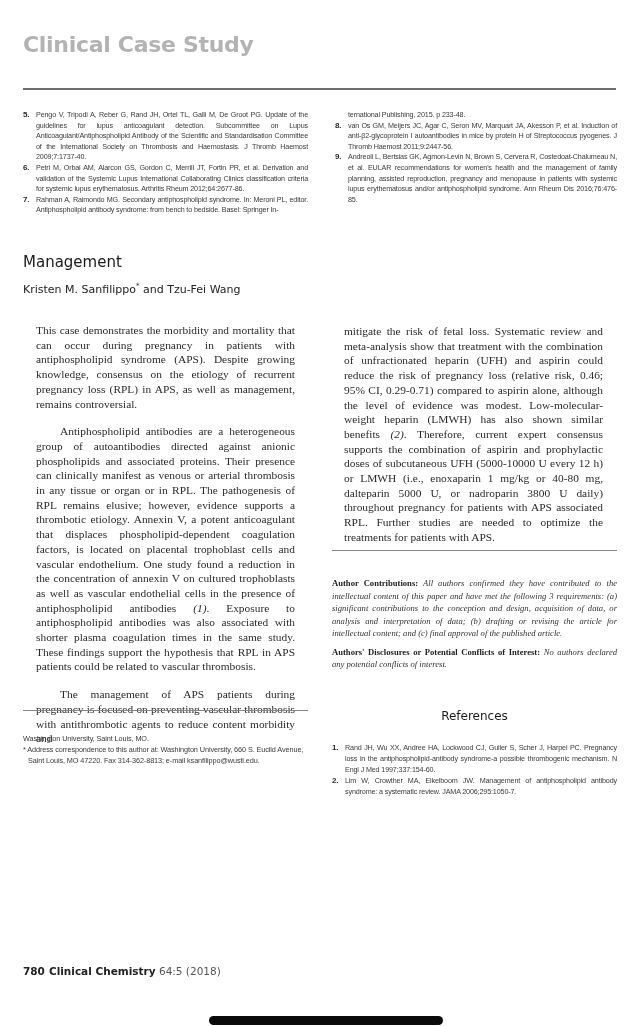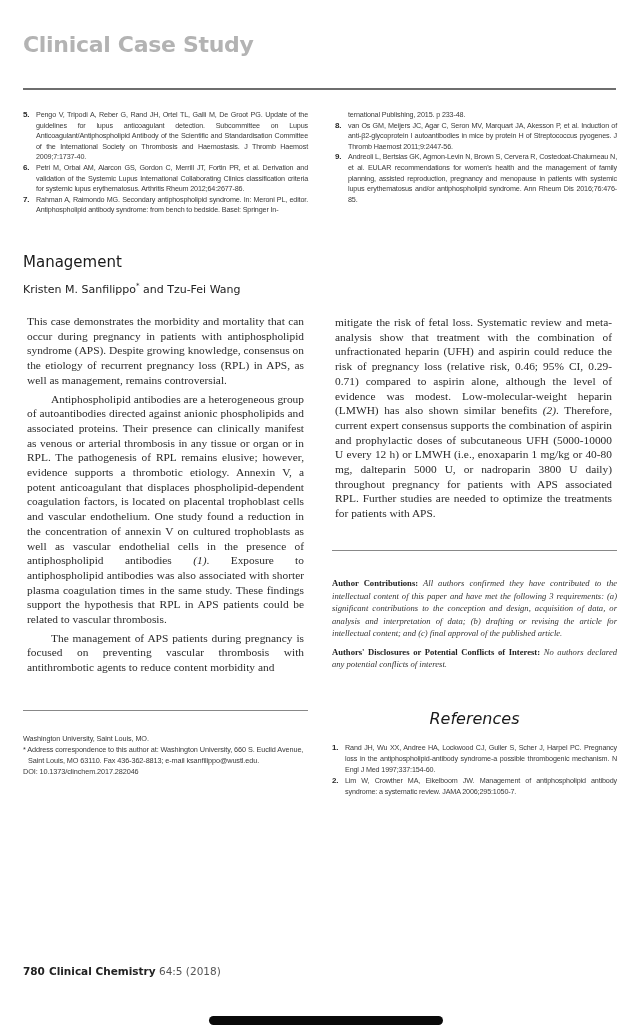--- a/index.html
+++ b/index.html
@@ -33,21 +33,21 @@
     }
     .authors sup { font-size: 7px; }
 
     .body-col {
       position: absolute; top: 310px; width: 285px;
       font-family: "Liberation Serif", serif; font-size: 11.4px; line-height: 14.7px;
       color: #2a2a2a; text-align: justify; hyphens: auto;
     }
     .body-col.left { left: 23px; }
     .body-col.right { left: 331px; top: 311px; }
-    .body-col p { margin: 4px; }
+    .body-col p { margin: 13px; }
     .body-col p.indent { text-indent: 24px; }
     .body-col i { font-style: italic; }
 
     .rule-right { position: absolute; left: 332px; top: 550px; width: 285px; height: 1px; background: #888; }
     .rule-left { position: absolute; left: 23px; top: 710px; width: 285px; height: 1px; background: #888; }
 
     .contrib {
       position: absolute; left: 332px; top: 577px; width: 285px;
       font-family: "Liberation Serif", serif; font-size: 8.6px; line-height: 12.5px; color: #333;
       text-align: justify;
@@ -58,21 +58,21 @@
 
     .affil {
       position: absolute; left: 23px; top: 733px; width: 285px;
       font-family: "Liberation Sans", sans-serif; font-size: 7.3px; line-height: 11px; color: #3a3a3a;
       letter-spacing: -0.1px;
     }
     .affil .indent { padding-left: 5px; }
 
     .refs-heading {
       position: absolute; left: 332px; top: 709px; width: 285px; text-align: center;
-      font-family: "DejaVu Sans", sans-serif; font-size: 16px; color: #1a1a1a; font-style: italic;
+      font-family: "DejaVu Sans", sans-serif; font-size: 12px; color: #1a1a1a;
     }
     .refs-bottom { position: absolute; left: 332px; top: 742px; width: 285px;
       font-family: "Liberation Sans", sans-serif; font-size: 7.2px; line-height: 11px; color: #3a3a3a; letter-spacing: -0.15px; }
 
     .footer {
       position: absolute; left: 23px; top: 965px;
       font-family: "DejaVu Sans", sans-serif; font-size: 10.5px; color: #222;
     }
     .footer .page-num { font-weight: bold; margin-right: 4px; }
     .footer .journal { font-weight: bold; }
@@ -138,22 +138,21 @@
   <div class="contrib">
     <p><b>Author Contributions:</b><i> All authors confirmed they have contributed to the intellectual content of this paper and have met the following 3 requirements: (a) significant contributions to the conception and design, acquisition of data, or analysis and interpretation of data; (b) drafting or revising the article for intellectual content; and (c) final approval of the published article.</i></p>
     <p><b>Authors' Disclosures or Potential Conflicts of Interest:</b><i> No authors declared any potential conflicts of interest.</i></p>
   </div>
 
   <div class="rule-left"></div>
 
   <div class="affil">
     <div>Washington University, Saint Louis, MO.</div>
     <div>* Address correspondence to this author at: Washington University, 660 S. Euclid Avenue,</div>
-    <div class="indent">Saint Louis, MO 63110. Fax 436-362-8813; e-mail ksanfilippo@wustl.edu.</div>
-    <div>DOI: 10.1373/clinchem.2017.282046</div>
+    <div class="indent">Saint Louis, MO 47220. Fax 314-362-8813; e-mail ksanfilippo@wustl.edu.</div>
   </div>
 
   <div class="refs-heading">References</div>
   <div class="refs-bottom">
     <div class="ref">
       <span class="num">1.</span>
       <span>Rand JH, Wu XX, Andree HA, Lockwood CJ, Guller S, Scher J, Harpel PC. Pregnancy loss in the antiphospholipid-antibody syndrome-a possible thrombogenic mechanism. N Engl J Med 1997;337:154-60.</span>
     </div>
     <div class="ref">
       <span class="num">2.</span>

